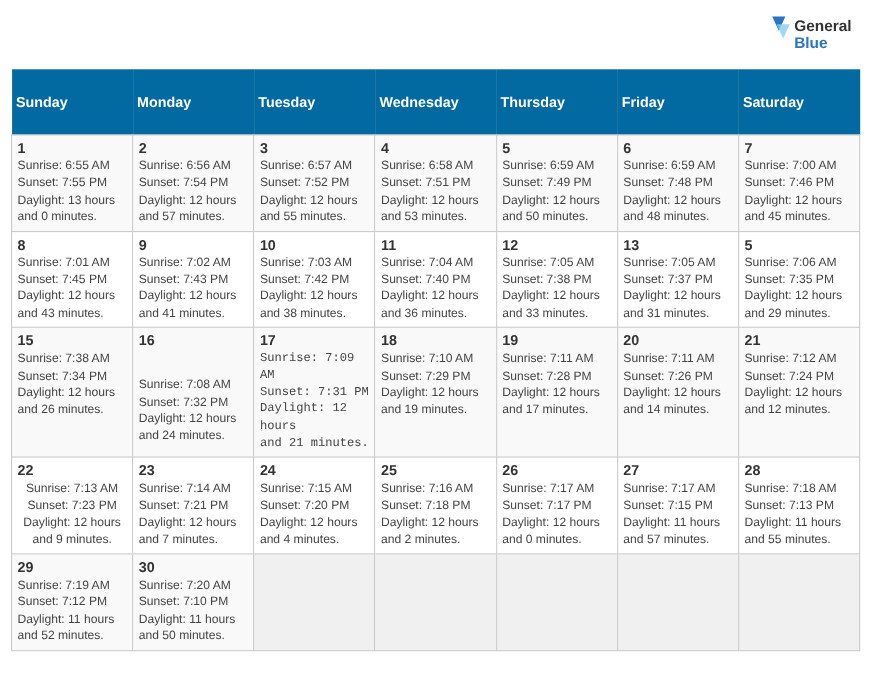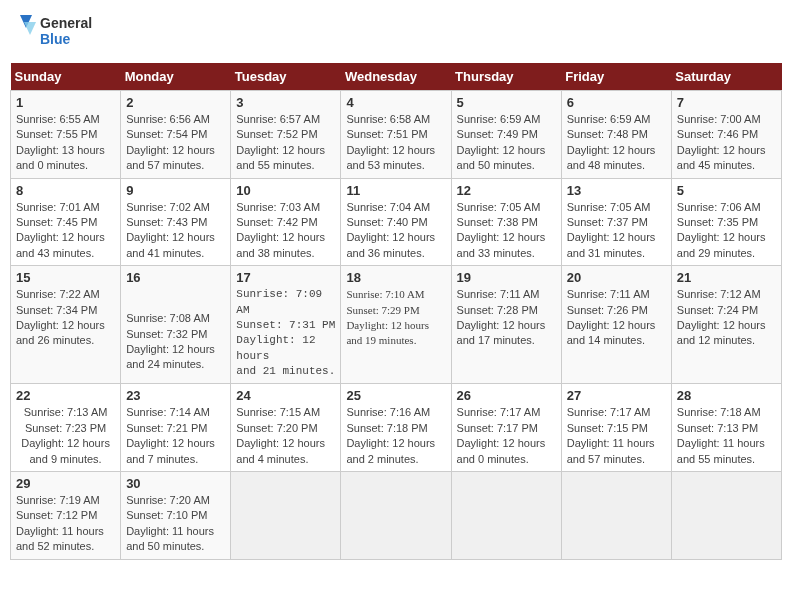--- a/index.html
+++ b/index.html
@@ -5,21 +5,21 @@
     * { box-sizing: border-box; margin: 0; padding: 0; }
     body {
       font-family: Arial, sans-serif;
       background: #fff;
       width: 792px;
       min-height: 612px;
       padding: 10px;
     }
     .header {
       display: flex;
-      justify-content: flex-start;
+      justify-content: flex-end;
       align-items: flex-start;
       margin-bottom: 8px;
     }
     .logo {
       display: flex;
       align-items: center;
       gap: 4px;
     }
     .title-block {
       text-align: right;
@@ -32,23 +32,23 @@
     .location {
       font-size: 14px;
       color: #555;
     }
     table {
       width: 100%;
       border-collapse: collapse;
       font-size: 11px;
     }
     thead tr th {
-      background-color: #7f1d1d;
+      background-color: #0369a1;
       color: #fff;
-      padding: 6px 4px;
+      padding: 22px 4px;
       text-align: left;
       font-size: 13px;
       font-weight: bold;
     }
     tbody tr td {
       border: 1px solid #ccc;
       vertical-align: top;
       padding: 4px 5px;
       width: 14.28%;
       min-height: 80px;
@@ -205,42 +205,42 @@
           <span class="day-num">5</span>
           <div class="day-info" style="white-space: pre-line;">Sunrise: 7:06 AM
 Sunset: 7:35 PM
 Daylight: 12 hours
 and 29 minutes.</div>
         </td>
       </tr>
       <tr>
         <td>
           <span class="day-num">15</span>
-          <div class="day-info" style="white-space: pre-line;">Sunrise: 7:22 AM
+          <div class="day-info" style="white-space: pre-line;">Sunrise: 7:38 AM
 Sunset: 7:34 PM
 Daylight: 12 hours
 and 26 minutes.</div>
         </td>
         <td>
           <span class="day-num">16</span>
           <div class="day-info" style="white-space: pre-line; margin-top: 26px;">Sunrise: 7:08 AM
 Sunset: 7:32 PM
 Daylight: 12 hours
 and 24 minutes.</div>
         </td>
         <td>
           <span class="day-num">17</span>
           <div class="day-info" style="white-space: pre-line; font-family: Liberation Mono, monospace;">Sunrise: 7:09 AM
 Sunset: 7:31 PM
 Daylight: 12 hours
 and 21 minutes.</div>
         </td>
         <td>
           <span class="day-num">18</span>
-          <div class="day-info" style="white-space: pre-line; font-family: Liberation Serif, serif;">Sunrise: 7:10 AM
+          <div class="day-info" style="white-space: pre-line;">Sunrise: 7:10 AM
 Sunset: 7:29 PM
 Daylight: 12 hours
 and 19 minutes.</div>
         </td>
         <td>
           <span class="day-num">19</span>
           <div class="day-info" style="white-space: pre-line;">Sunrise: 7:11 AM
 Sunset: 7:28 PM
 Daylight: 12 hours
 and 17 minutes.</div>

